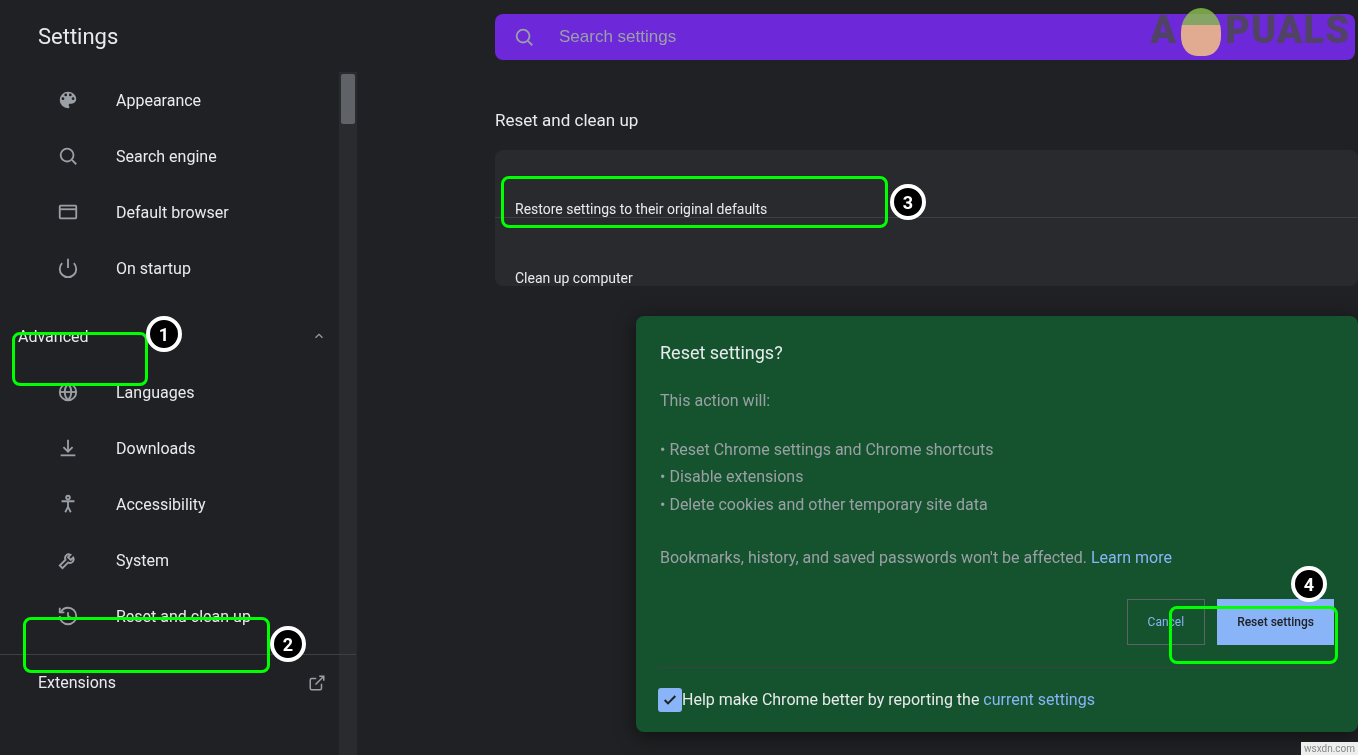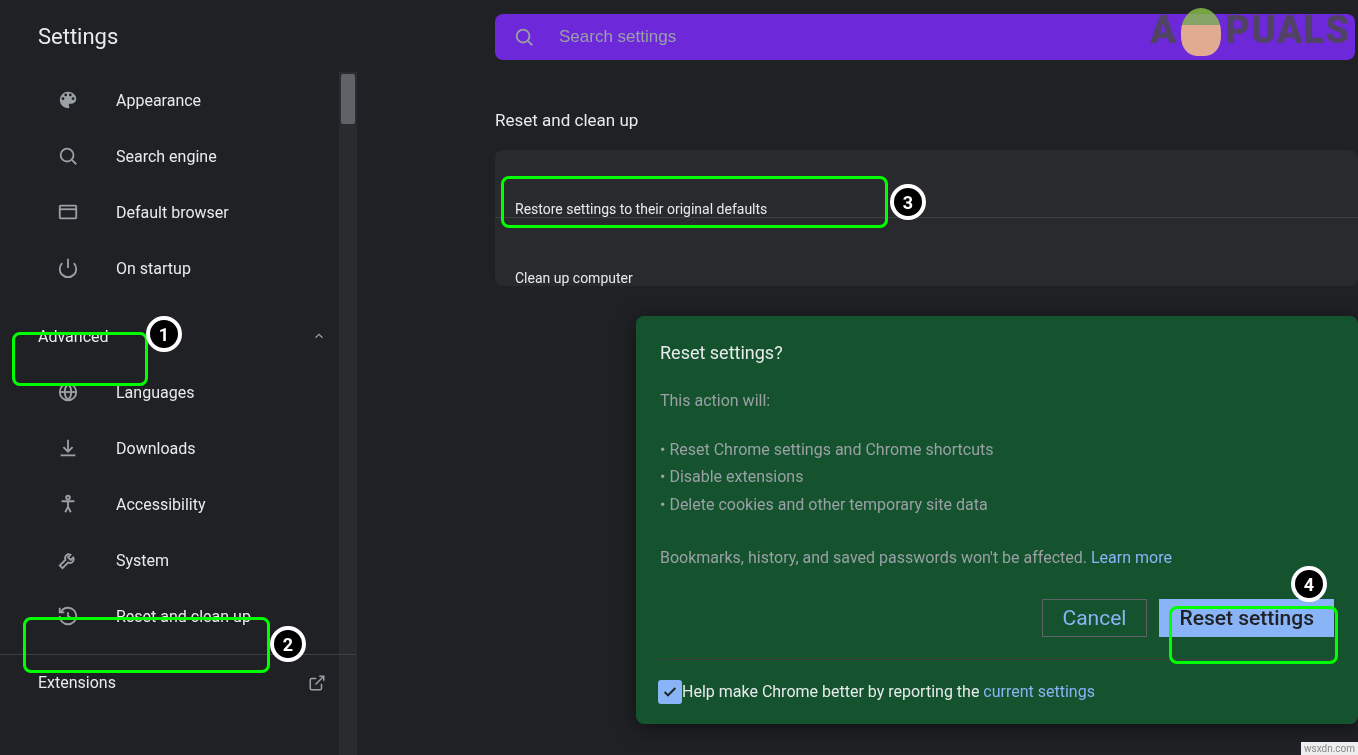--- a/index.html
+++ b/index.html
@@ -78,21 +78,21 @@
       margin-right: 36px;
       display: flex;
       align-items: center;
       justify-content: center;
       color: #9aa0a6;
     }
     .sidebar-section {
       display: flex;
       align-items: center;
       height: 56px;
-      padding-left: 38px;
+      padding-left: 18px;
       padding-right: 30px;
       cursor: pointer;
       color: #e8eaed;
       font-size: 16px;
       justify-content: space-between;
     }
     .sidebar-section-label {
       font-size: 16px;
     }
     .extensions-item {
@@ -209,24 +209,24 @@
       cursor: pointer;
     }
     .dialog-buttons {
       display: flex;
       justify-content: flex-end;
       gap: 12px;
       margin-top: 28px;
       margin-bottom: 22px;
     }
     .btn {
-      height: 38px;
+      height: 46px;
       padding: 0 20px;
       border-radius: 0;
-      font-size: 21px;
+      font-size: 12px;
       cursor: pointer;
       display: flex;
       align-items: center;
       justify-content: center;
     }
     .btn-cancel {
       background: transparent;
       color: #8ab4f8;
       border: 1px solid #5f6368;
     }

